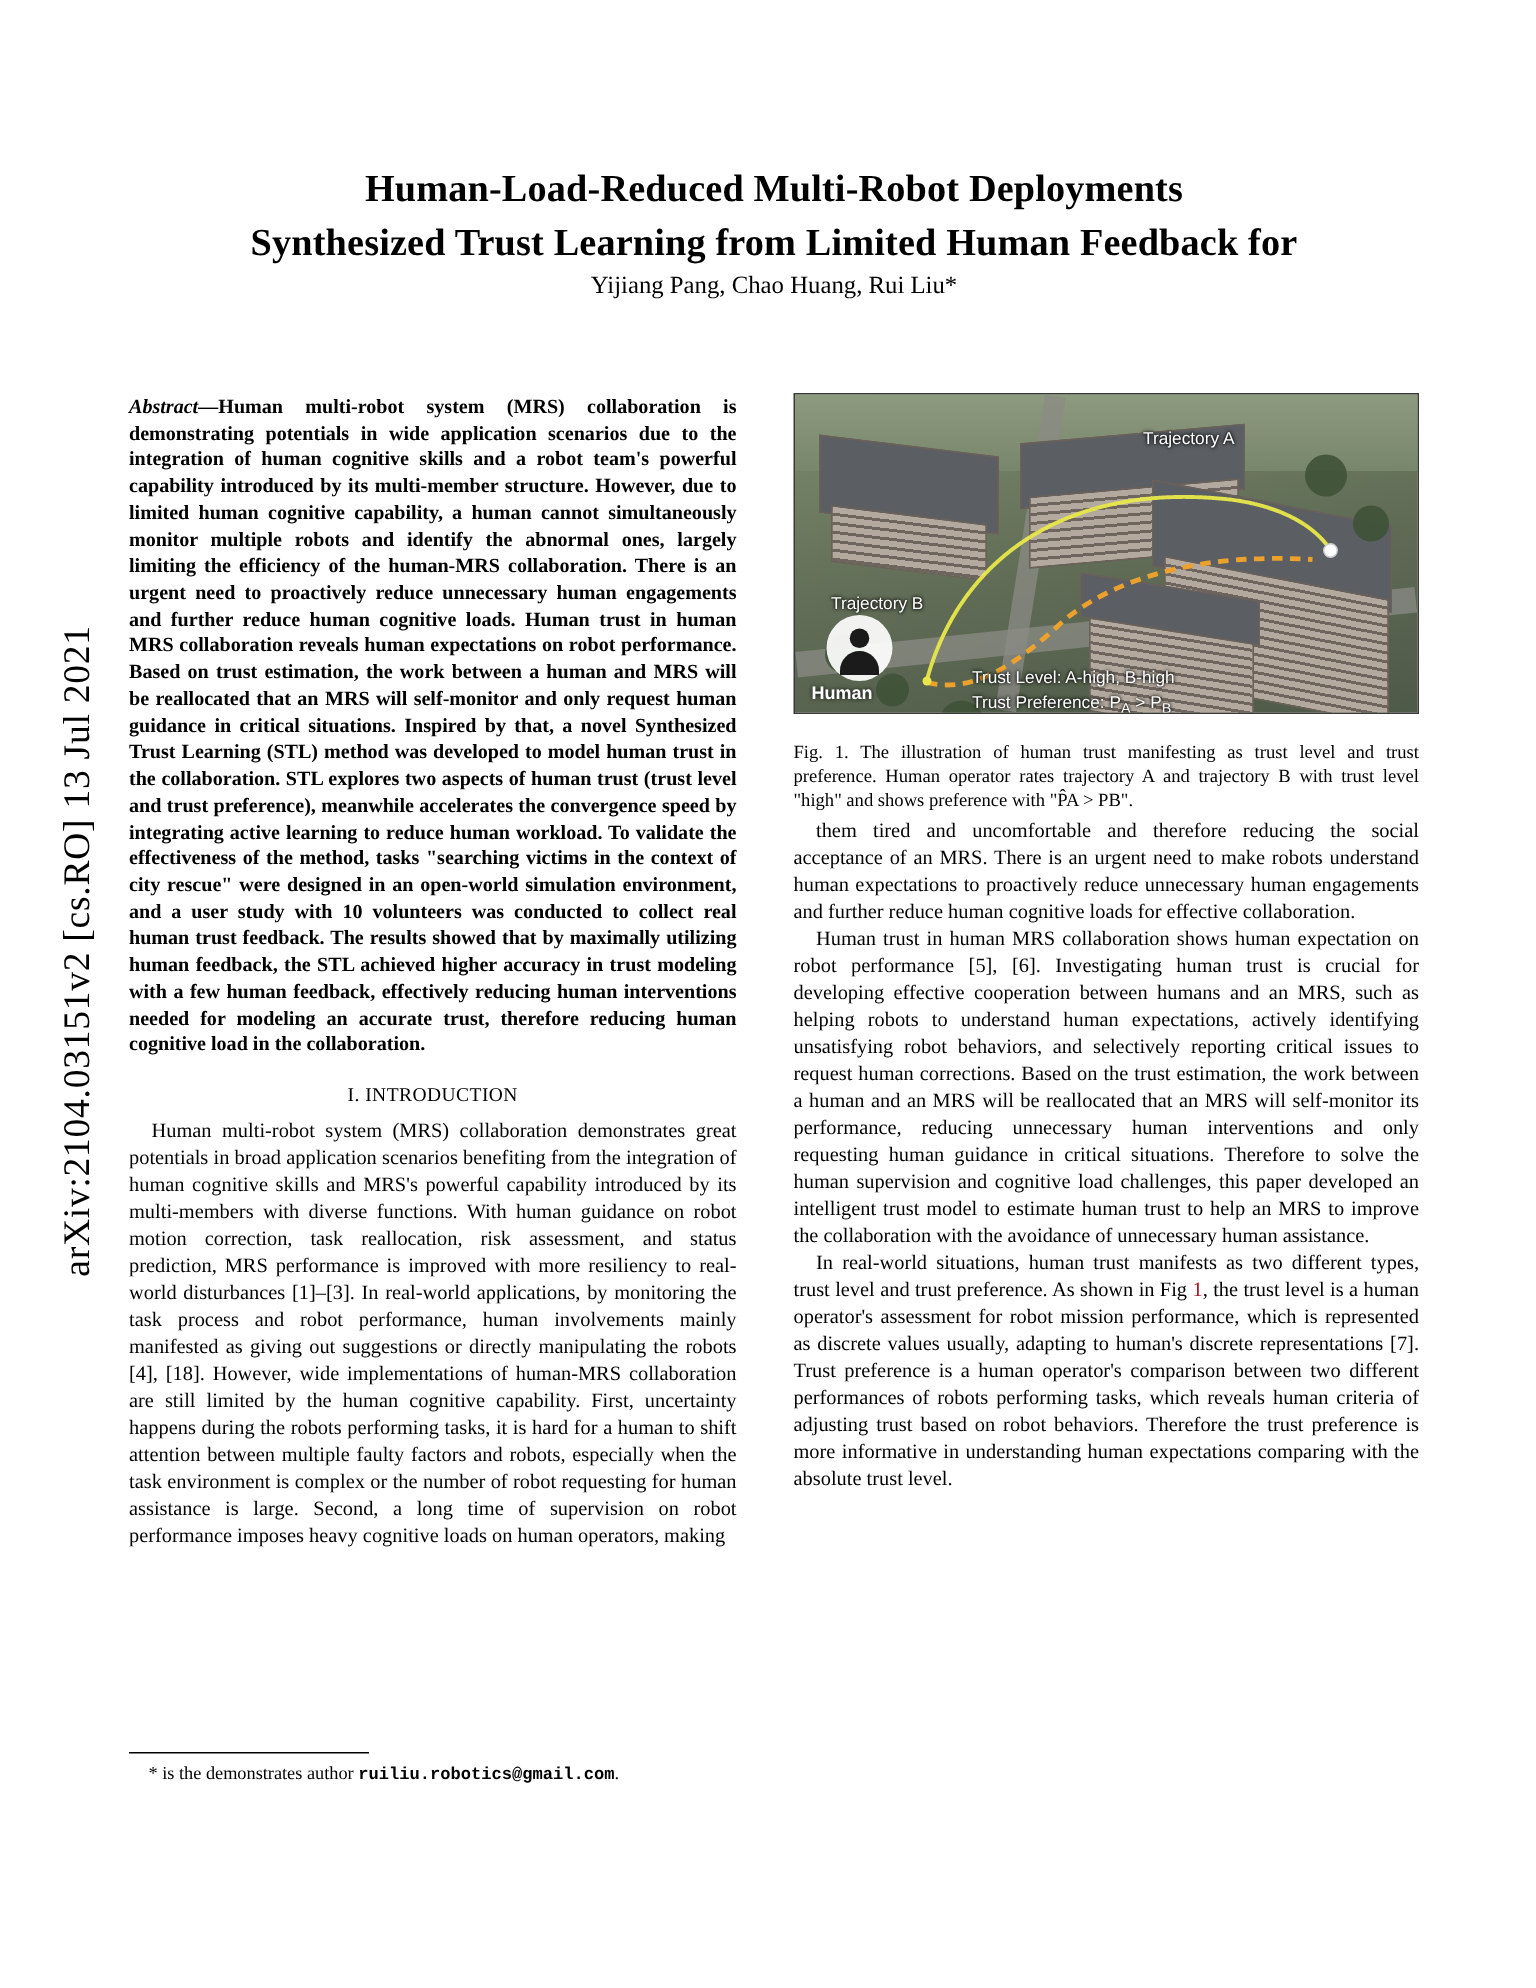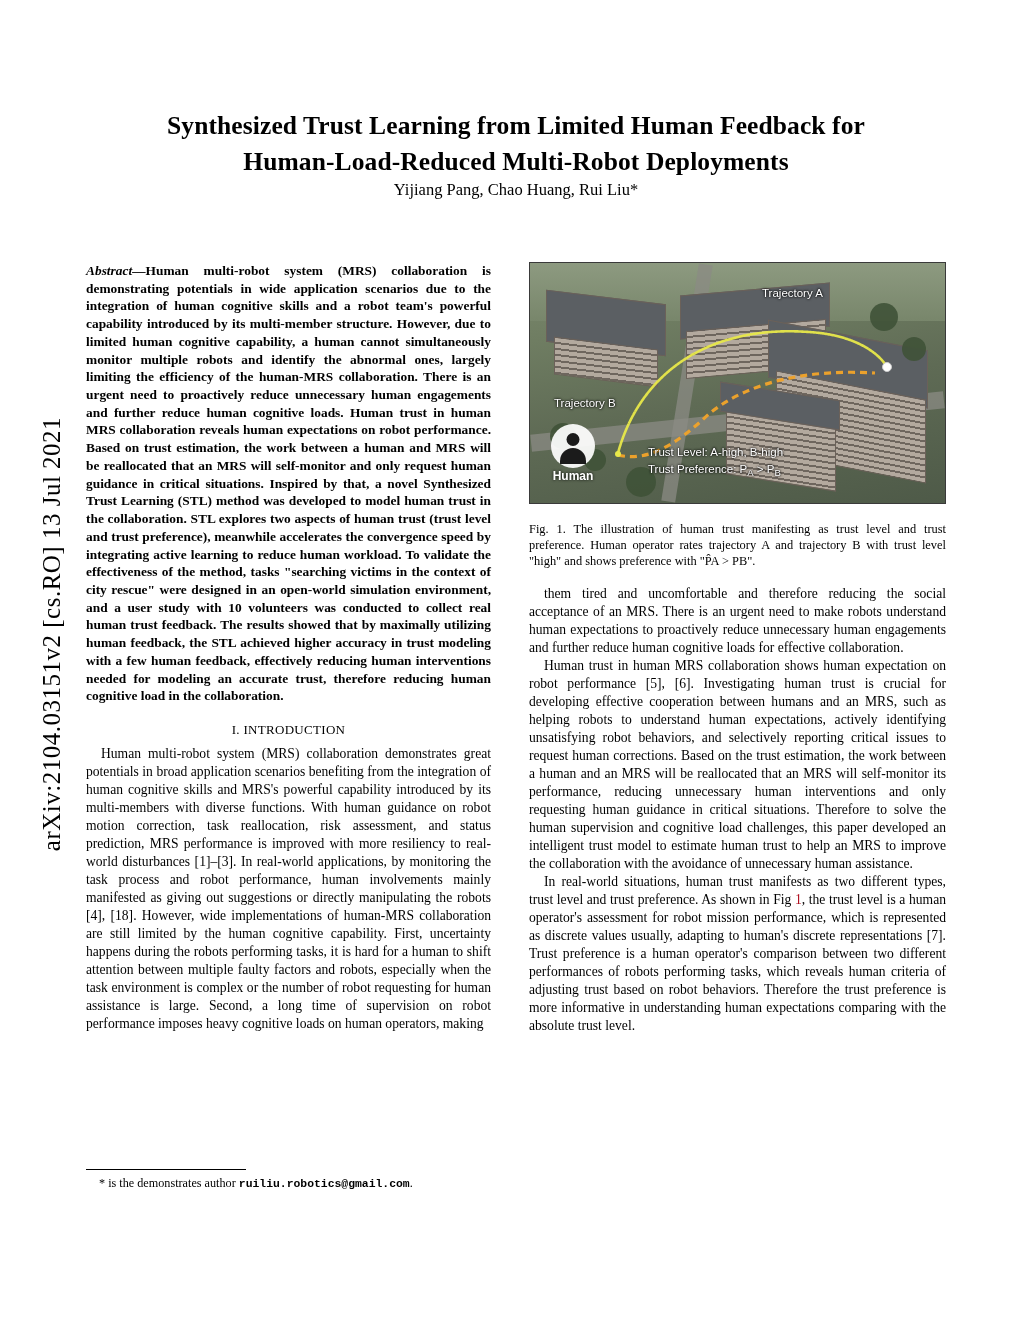--- a/index.html
+++ b/index.html
@@ -92,21 +92,21 @@
     margin: 17px 0 7px 0;
     letter-spacing: 0.3px;
   }
   
   .figure {
     width: 417px;
   }
   .fig-img {
     position: relative;
     width: 417px;
-    height: 242px;
+    height: 214px;
     overflow: hidden;
     border: 1px solid #3a3a3a;
     box-sizing: border-box;
     background: linear-gradient(170deg, #7c8a6e 0%, #6f7d62 25%, #5f6b55 55%, #4e5a48 100%);
   }
   .bg-sky {
     position: absolute; left: 0; top: 0; width: 100%; height: 24%;
     background: linear-gradient(180deg,#8d9a80 0%, #78866b 100%);
   }
   .bld {
@@ -134,23 +134,23 @@
     position: absolute;
     color: #fff;
     font-family: "Liberation Sans", sans-serif;
     font-size: 11.5px;
     text-shadow: 0 0 3px rgba(0,0,0,0.95), 0 0 2px rgba(0,0,0,0.9);
     white-space: nowrap;
   }
   .human-badge {
     position: absolute;
     left: 11px;
-    bottom: 20px;
+    bottom: 6px;
     width: 64px;
-    text-align: center;
+    text-align: left;
   }
   .human-circle {
     width: 44px; height: 44px;
     margin: 0 auto;
     border-radius: 50%;
     background: rgba(255,255,255,0.92);
     position: relative;
   }
   .human-circle::before {
     content: "";
@@ -206,22 +206,22 @@
 </head>
 <body>
 
 <div class="page">
 
   <div class="arxiv-stamp">arXiv:2104.03151v2  [cs.RO]  13 Jul 2021</div>
 
   <div class="content">
 
     <div class="title">
+      <div>Human-Load-Reduced Multi-Robot Deployments</div>
       <div>Synthesized Trust Learning from Limited Human Feedback for</div>
-      <div>Human-Load-Reduced Multi-Robot Deployments</div>
     </div>
 
     <div class="authors">Yijiang Pang, Chao Huang, Rui Liu*</div>
 
     <div class="cols">
 
       <div class="col">
         <div class="left-col-inner">
           <div class="left-body">
             <p class="abstract">
@@ -289,21 +289,21 @@
               <div class="human-label">Human</div>
             </div>
           </div>
 
           <div class="fig-caption">
             <span class="fignum">Fig. 1.</span>
             <span>The illustration of human trust manifesting as trust level and trust preference. Human operator rates trajectory A and trajectory B with trust level "high" and shows preference with "P̂A &gt; PB".</span>
           </div>
         </div>
 
-        <p class="indent" style="margin-top:16px;">them tired and uncomfortable and therefore reducing the social acceptance of an MRS. There is an urgent need to make robots understand human expectations to proactively reduce unnecessary human engagements and further reduce human cognitive loads for effective collaboration.</p>
+        <p class="indent" style="margin-top:4px;">them tired and uncomfortable and therefore reducing the social acceptance of an MRS. There is an urgent need to make robots understand human expectations to proactively reduce unnecessary human engagements and further reduce human cognitive loads for effective collaboration.</p>
         <p class="indent">Human trust in human MRS collaboration shows human expectation on robot performance [5], [6]. Investigating human trust is crucial for developing effective cooperation between humans and an MRS, such as helping robots to understand human expectations, actively identifying unsatisfying robot behaviors, and selectively reporting critical issues to request human corrections. Based on the trust estimation, the work between a human and an MRS will be reallocated that an MRS will self-monitor its performance, reducing unnecessary human interventions and only requesting human guidance in critical situations. Therefore to solve the human supervision and cognitive load challenges, this paper developed an intelligent trust model to estimate human trust to help an MRS to improve the collaboration with the avoidance of unnecessary human assistance.</p>
         <p class="indent">
           <span>In real-world situations, human trust manifests as two different types, trust level and trust preference. As shown in Fig </span><span class="linkred">1</span><span>, the trust level is a human operator's assessment for robot mission performance, which is represented as discrete values usually, adapting to human's discrete representations [7]. Trust preference is a human operator's comparison between two different performances of robots performing tasks, which reveals human criteria of adjusting trust based on robot behaviors. Therefore the trust preference is more informative in understanding human expectations comparing with the absolute trust level.</span>
         </p>
 
       </div>
 
     </div>
   </div>
 </div>

